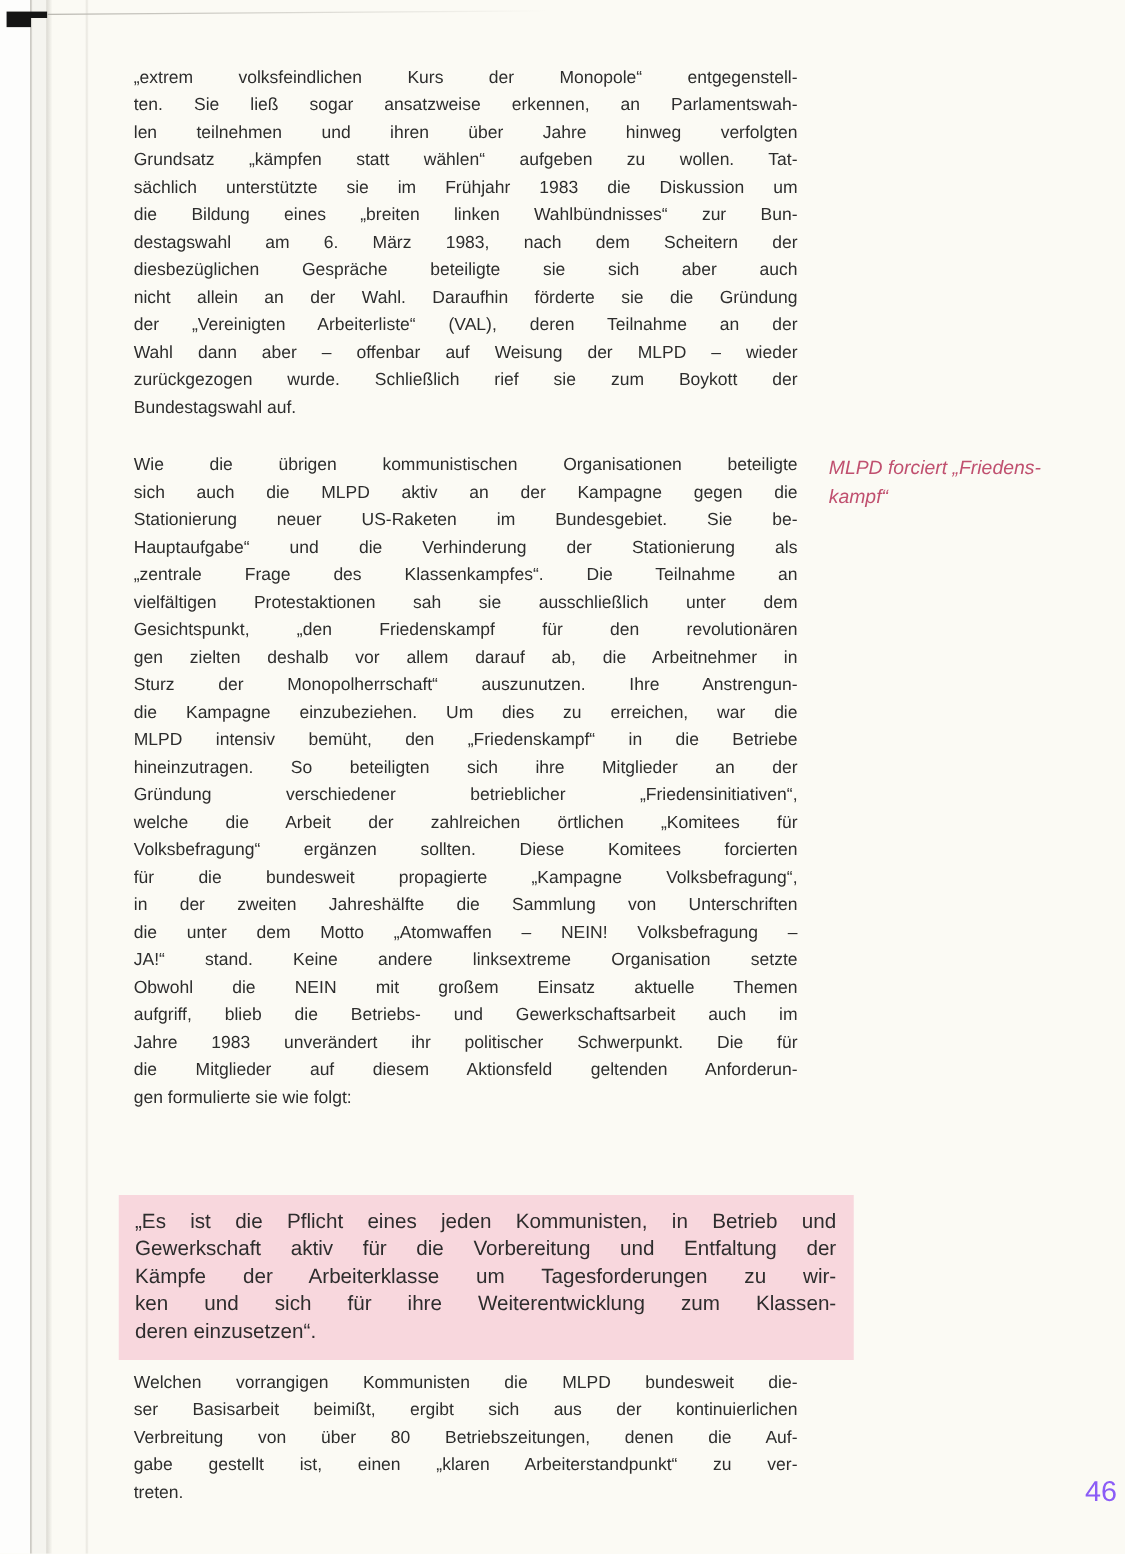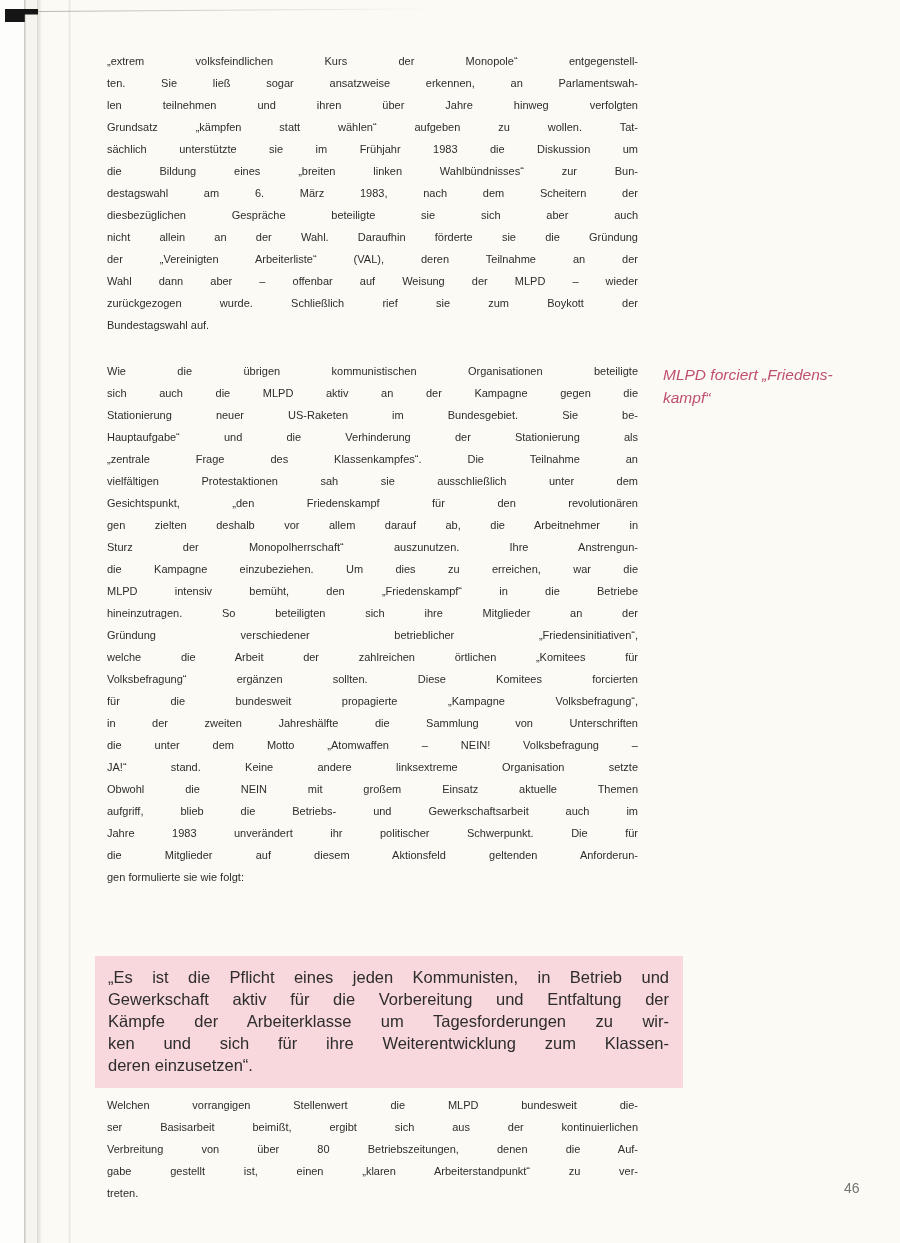--- a/index.html
+++ b/index.html
@@ -26,21 +26,21 @@
     background:#151515;
     clip-path:polygon(0 0,100% 0,100% 42%,60% 42%,60% 100%,0 100%);
   }
   .top-edge{
     position:absolute;left:38px;top:11px;width:400px;height:1px;
     background:linear-gradient(to right,#b9b7b0,rgba(190,188,180,0));
     transform:rotate(-0.4deg);transform-origin:left center;
   }
 
   
-  .txtblock{position:absolute;width:531px;left:107px;font-size:11px;line-height:22px;}
+  .txtblock{position:absolute;width:531px;left:107px;font-size:14px;line-height:22px;}
   .line{text-align:justify;text-align-last:justify;}
   .line.last{text-align-last:left;}
   #p1{top:50px;}
   #p23{top:360px;}
   #p4{top:1094px;}
 
   
   .quote-box{
     position:absolute;left:95px;top:956px;width:588px;
     background:var(--quote-bg,#f8d7dd);
@@ -50,22 +50,22 @@
 
   
   .margin-note{
     position:absolute;left:663px;top:364px;width:215px;
     font-size:15.5px;line-height:22.5px;font-style:italic;
     color:var(--accent,#c0506f);
   }
   .margin-note .line{text-align:left;text-align-last:left;}
 
   .page-number{
-    position:absolute;left:844px;top:1180px;
-    font-size:14px;color:#737373;
+    position:absolute;left:868px;top:1180px;
+    font-size:23px;color:#8b5cf6;
   }
 </style>
 </head>
 <body>
 
 <div class="scan">
 
   <div class="edge-strip edge-white"></div>
   <div class="edge-strip edge-line1"></div>
   <div class="edge-strip edge-mid"></div>
@@ -125,21 +125,21 @@
 
   <div class="quote-box">
       <div class="line">„Es ist die Pflicht eines jeden Kommunisten, in Betrieb und</div>
       <div class="line">Gewerkschaft aktiv für die Vorbereitung und Entfaltung der</div>
       <div class="line">Kämpfe der Arbeiterklasse um Tagesforderungen zu wir-</div>
       <div class="line">ken und sich für ihre Weiterentwicklung zum Klassen-</div>
       <div class="line last">deren einzusetzen“.</div>
     </div>
 
   <div id="p4" class="txtblock">
-      <div class="line">Welchen vorrangigen Stellenwert die MLPD bundesweit die-</div>
+      <div class="line">Welchen vorrangigen Kommunisten die MLPD bundesweit die-</div>
       <div class="line">ser Basisarbeit beimißt, ergibt sich aus der kontinuierlichen</div>
       <div class="line">Verbreitung von über 80 Betriebszeitungen, denen die Auf-</div>
       <div class="line">gabe gestellt ist, einen „klaren Arbeiterstandpunkt“ zu ver-</div>
       <div class="line last">treten.</div>
     </div>
 
   <div class="margin-note">
       <div class="line">MLPD forciert „Friedens-</div>
       <div class="line last">kampf“</div>
     </div>

